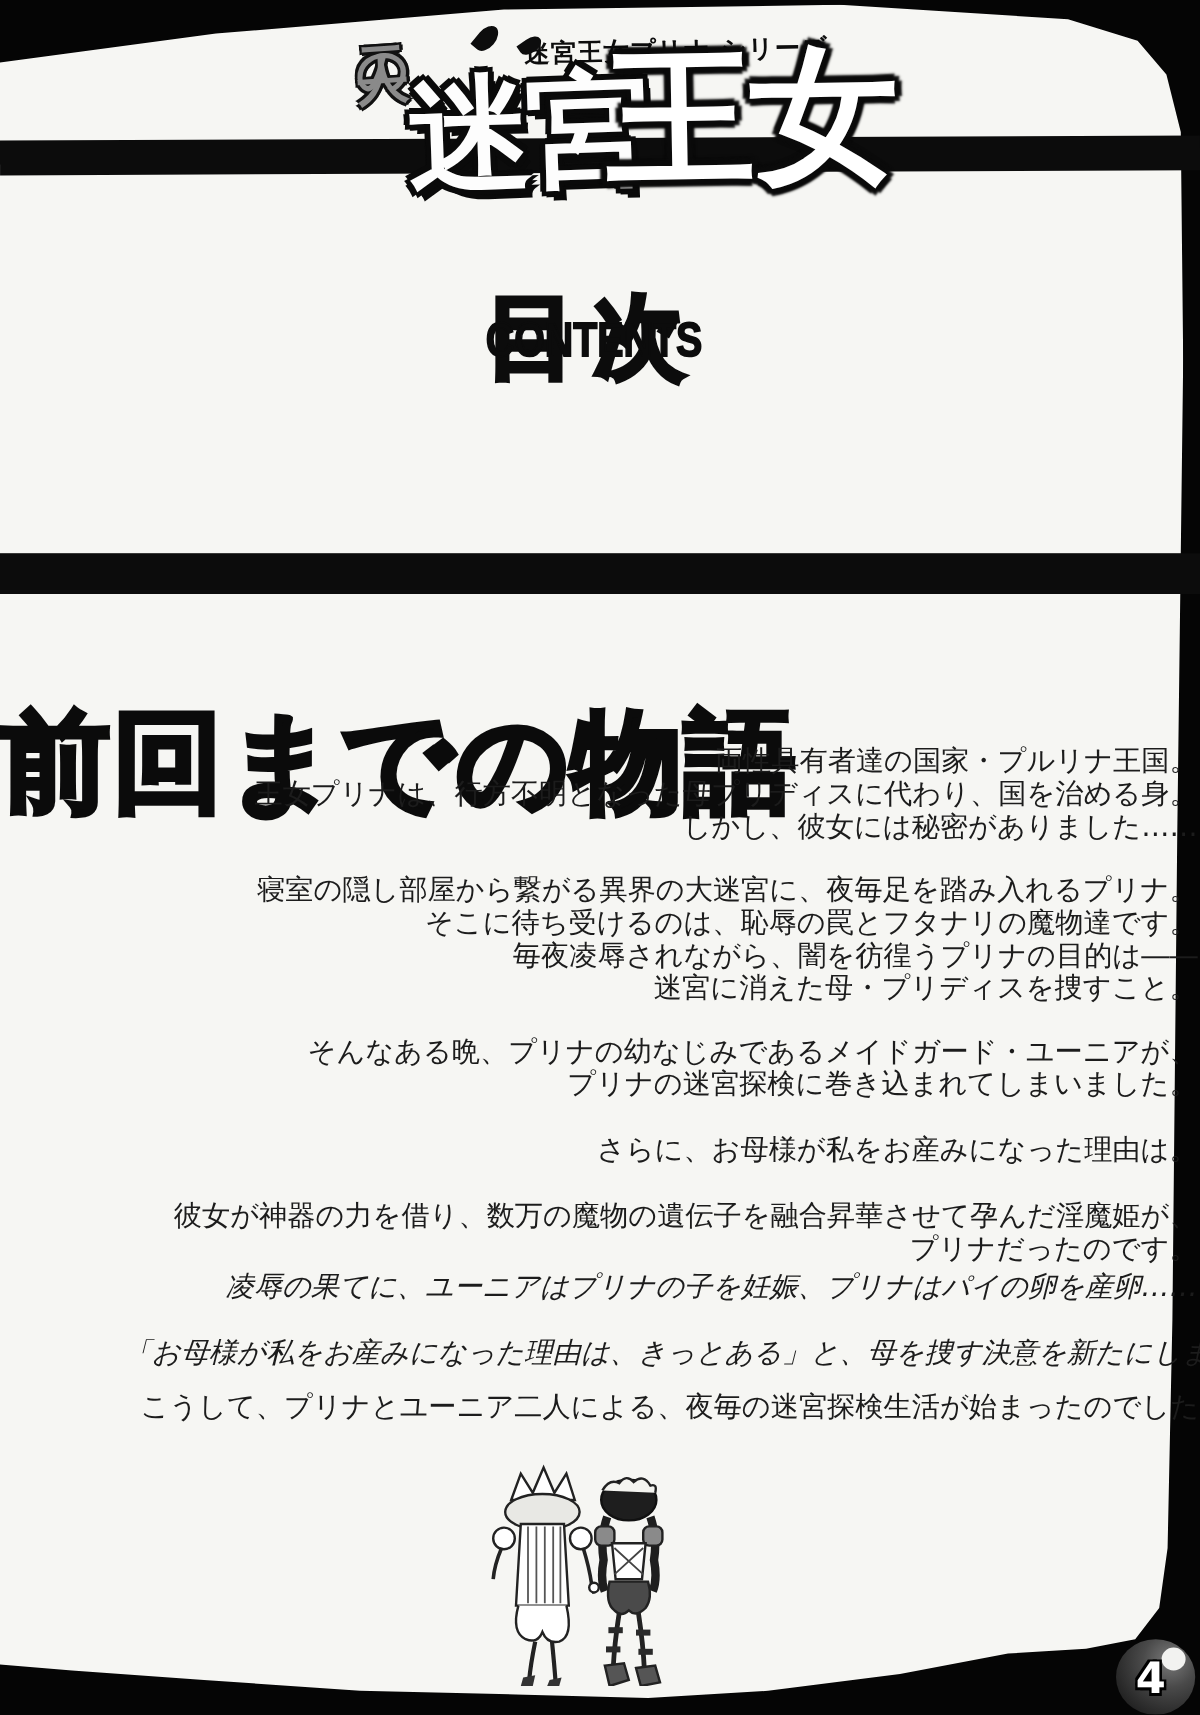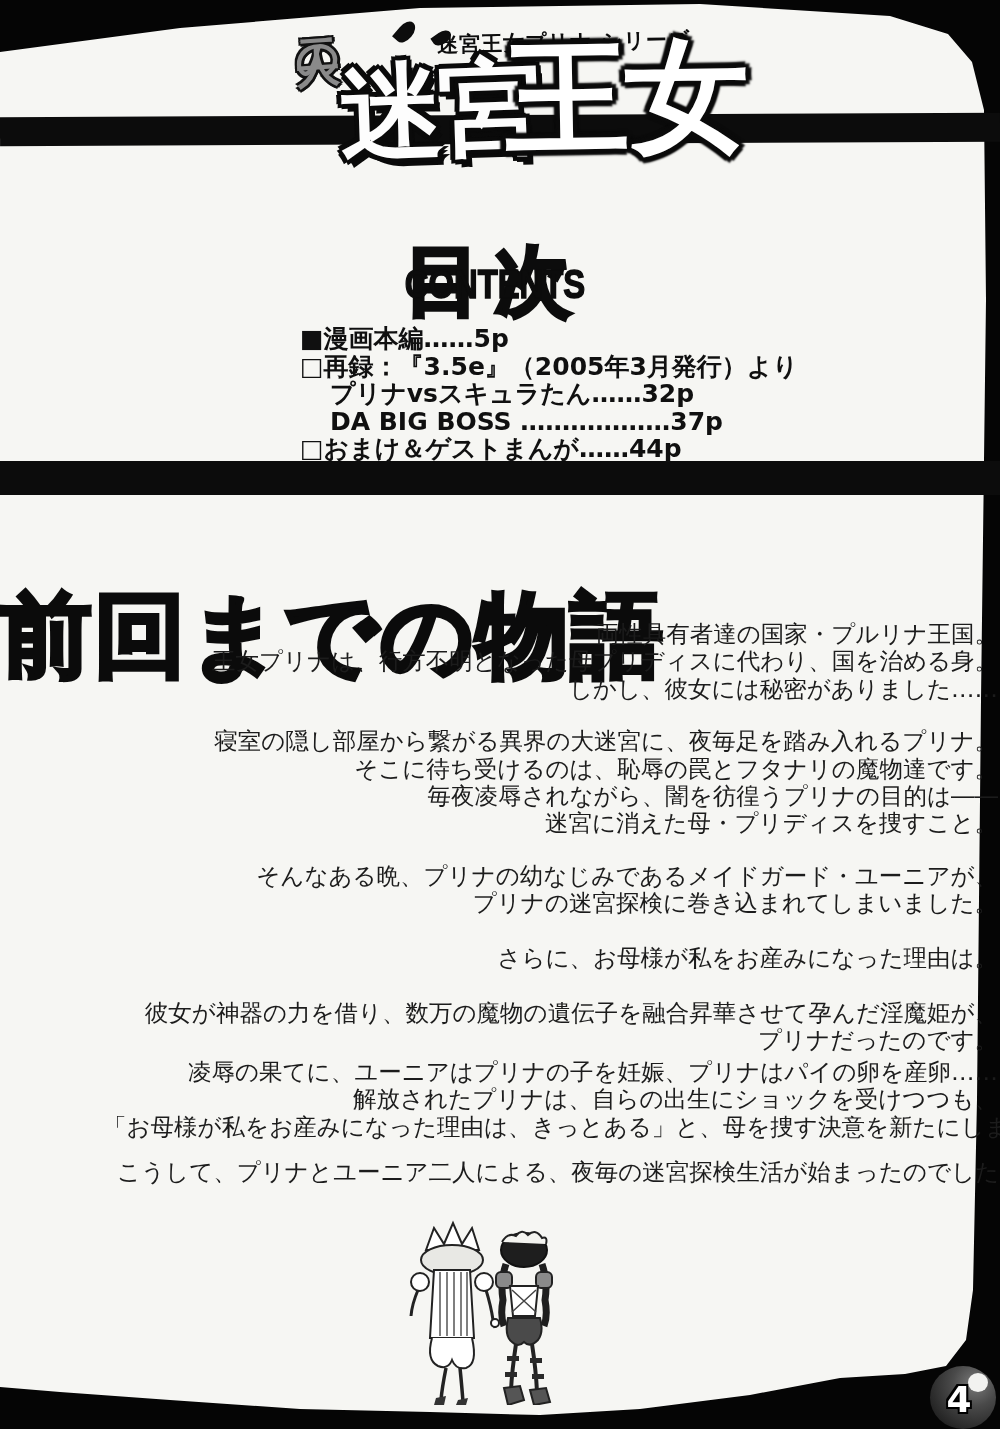--- a/index.html
+++ b/index.html
@@ -68,21 +68,21 @@
     position:absolute;left:0;top:498px;width:990px;text-align:left;z-index:3;
     font-size:92px;font-weight:900;letter-spacing:2px;color:#0b0b0b;
     -webkit-text-stroke:4px #0b0b0b;white-space:nowrap;
   }
   .story-body{
     position:absolute;left:103px;top:621px;width:895px;z-index:3;
     font-size:23.5px;line-height:27.4px;color:#1c1c1c;
   }
   .story-body p{margin:0 0 25px 0;white-space:nowrap;text-align:right;}
   .story-body p.p3{margin-bottom:4px;}
-  .story-body p.p4{margin-bottom:18px;}
+  .story-body p.p4{margin-bottom:18px;font-style:italic;}
   .story-body p.p5{padding-left:14px;margin-bottom:0;}
 
   
   .illustration{position:absolute;left:396px;top:1220px;z-index:3;}
 
   
   .page-orb{
     position:absolute;left:930px;top:1366px;width:66px;height:63px;border-radius:50%;z-index:5;
     background:radial-gradient(circle at 68% 28%,#7a7a7a 0%,#4a4a4a 35%,#1d1d1d 85%);
     display:flex;align-items:center;justify-content:center;
@@ -108,27 +108,20 @@
     <div class="title-prefix">二人の</div>
     <div class="title-main">迷宮</div>
     <div class="flame flame-1"></div>
     <div class="flame flame-2"></div>
     <div class="title-suffix">王女</div>
   </header>
 
   <h1 class="toc-heading-jp">目次</h1>
   <div class="toc-heading-en">CONTENTS</div>
 
-  <section class="toc-list">
-    <div class="toc-line">■漫画本編……5p</div>
-    <div class="toc-line">□再録：『3.5e』（2005年3月発行）より</div>
-    <div class="toc-line indent">プリナvsスキュラたん……32p</div>
-    <div class="toc-line indent">DA BIG BOSS ………………37p</div>
-    <div class="toc-line">□おまけ＆ゲストまんが……44p</div>
-  </section>
 
   <h2 class="story-heading">前回までの物語</h2>
 
   <section class="story-body">
     <p class="p1">
       <span>両性具有者達の国家・プルリナ王国。</span><br>
       <span>王女プリナは、行方不明となった母プリディスに代わり、国を治める身。</span><br>
       <span>しかし、彼女には秘密がありました……</span>
     </p>
     <p class="p2">
@@ -141,21 +134,21 @@
       <span>そんなある晩、プリナの幼なじみであるメイドガード・ユーニアが、</span><br>
       <span>プリナの迷宮探検に巻き込まれてしまいました。</span><br>
       <br>
       <span>さらに、お母様が私をお産みになった理由は。</span><br>
       <br>
       <span>彼女が神器の力を借り、数万の魔物の遺伝子を融合昇華させて孕んだ淫魔姫が、</span><br>
       <span>プリナだったのです。</span>
     </p>
     <p class="p4">
       <span>凌辱の果てに、ユーニアはプリナの子を妊娠、プリナはパイの卵を産卵……</span><br>
-      <span>解放されたプリナは、自らの出生にショックを受けつつも、</span><br>
+      <br>
       <span>「お母様が私をお産みになった理由は、きっとある」と、母を捜す決意を新たにします。</span>
     </p>
     <p class="p5">
       <span>こうして、プリナとユーニア二人による、夜毎の迷宮探検生活が始まったのでした……</span>
     </p>
   </section>
 
   <svg class="illustration" width="180" height="185" viewBox="0 0 180 185" fill="none">
 
     <polygon points="30,30 38,8 48,24 57,3 66,24 76,8 83,30" fill="#fff" stroke="#222" stroke-width="2"></polygon>

